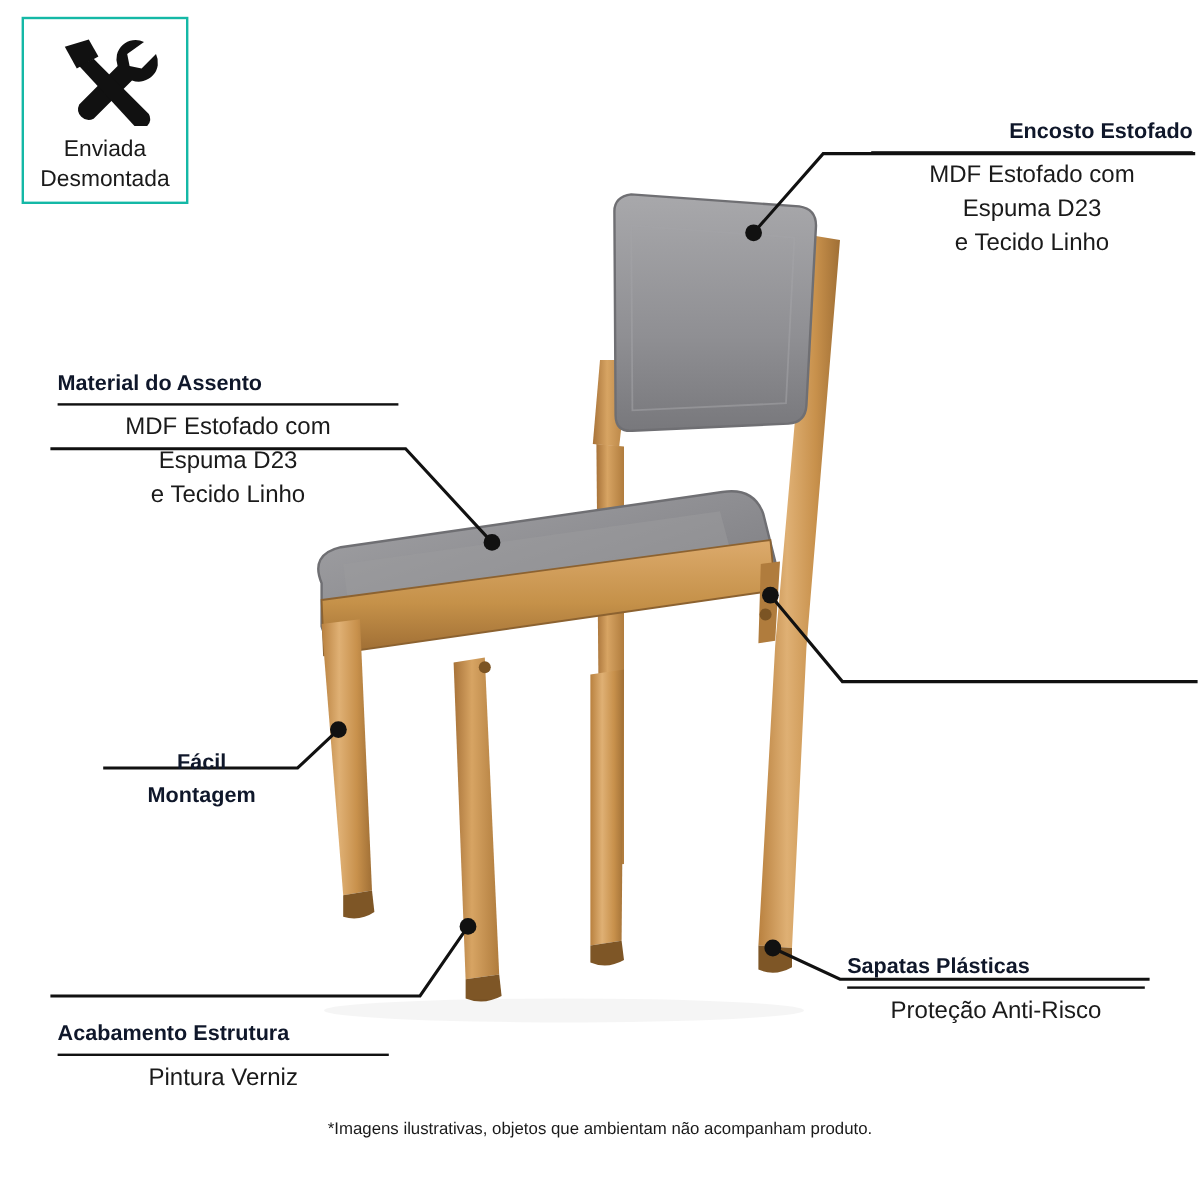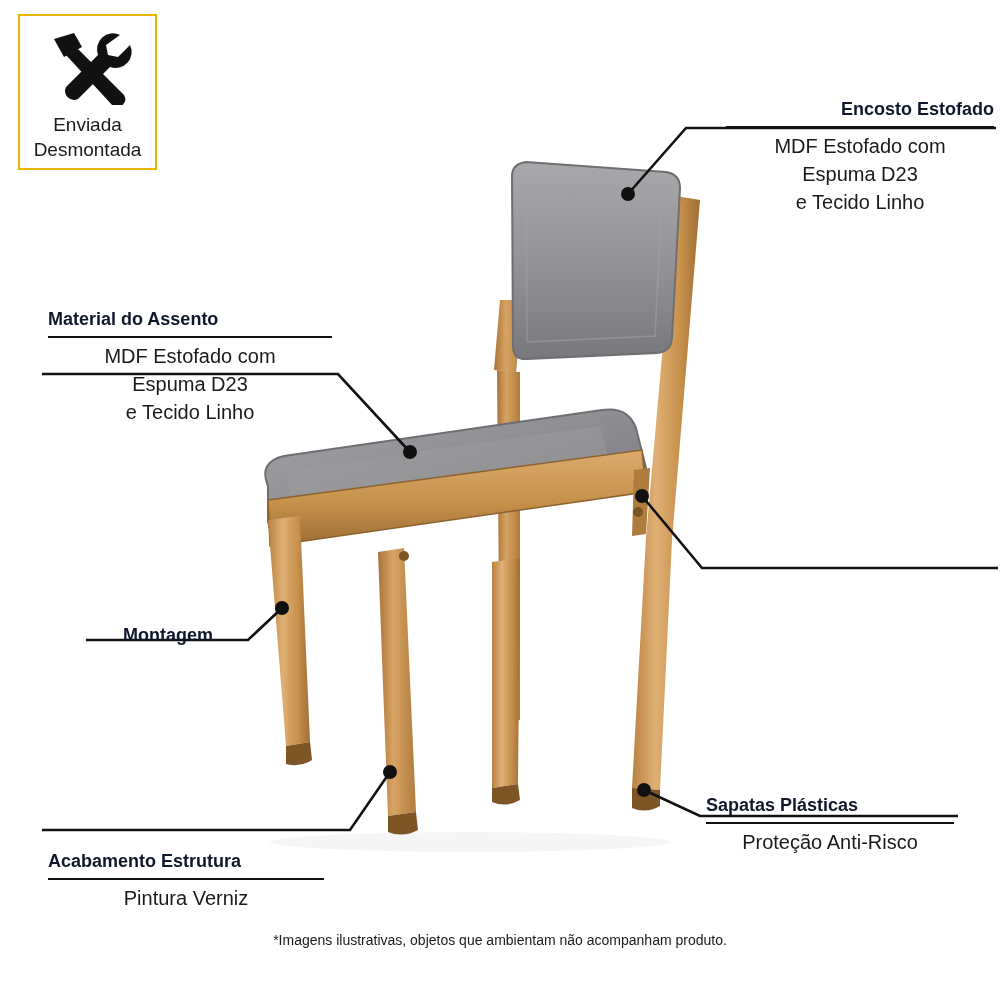--- a/index.html
+++ b/index.html
@@ -16,21 +16,21 @@
     overflow: hidden;
   }
 
   
   .badge {
     position: absolute;
     left: 18px;
     top: 14px;
     width: 139px;
     height: 156px;
-    border: 2px solid #eab308;
+    border: 2px solid #14b8a6;
     background: #ffffff;
     box-sizing: border-box;
   }
   .badge-icon {
     position: absolute;
     left: 0;
     top: 8px;
     width: 100%;
     height: 86px;
     display: flex;
@@ -224,20 +224,21 @@
   <div class="callout al-left" id="c-assento">
     <div class="title">Material do Assento</div>
     <div class="rule"></div>
     <div class="body" style="text-align:center">MDF Estofado com</div>
     <div class="body" style="text-align:center">Espuma D23</div>
     <div class="body" style="text-align:center">e Tecido Linho</div>
   </div>
 
 
   <div class="callout al-center" id="c-facil">
+    <div class="title">Fácil</div>
     <div class="title">Montagem</div>
   </div>
 
   <div class="callout al-left" id="c-acabamento">
     <div class="title">Acabamento Estrutura</div>
     <div class="rule"></div>
     <div class="body" style="text-align:center">Pintura Verniz</div>
   </div>
 
   <div class="callout al-left" id="c-sapatas">

